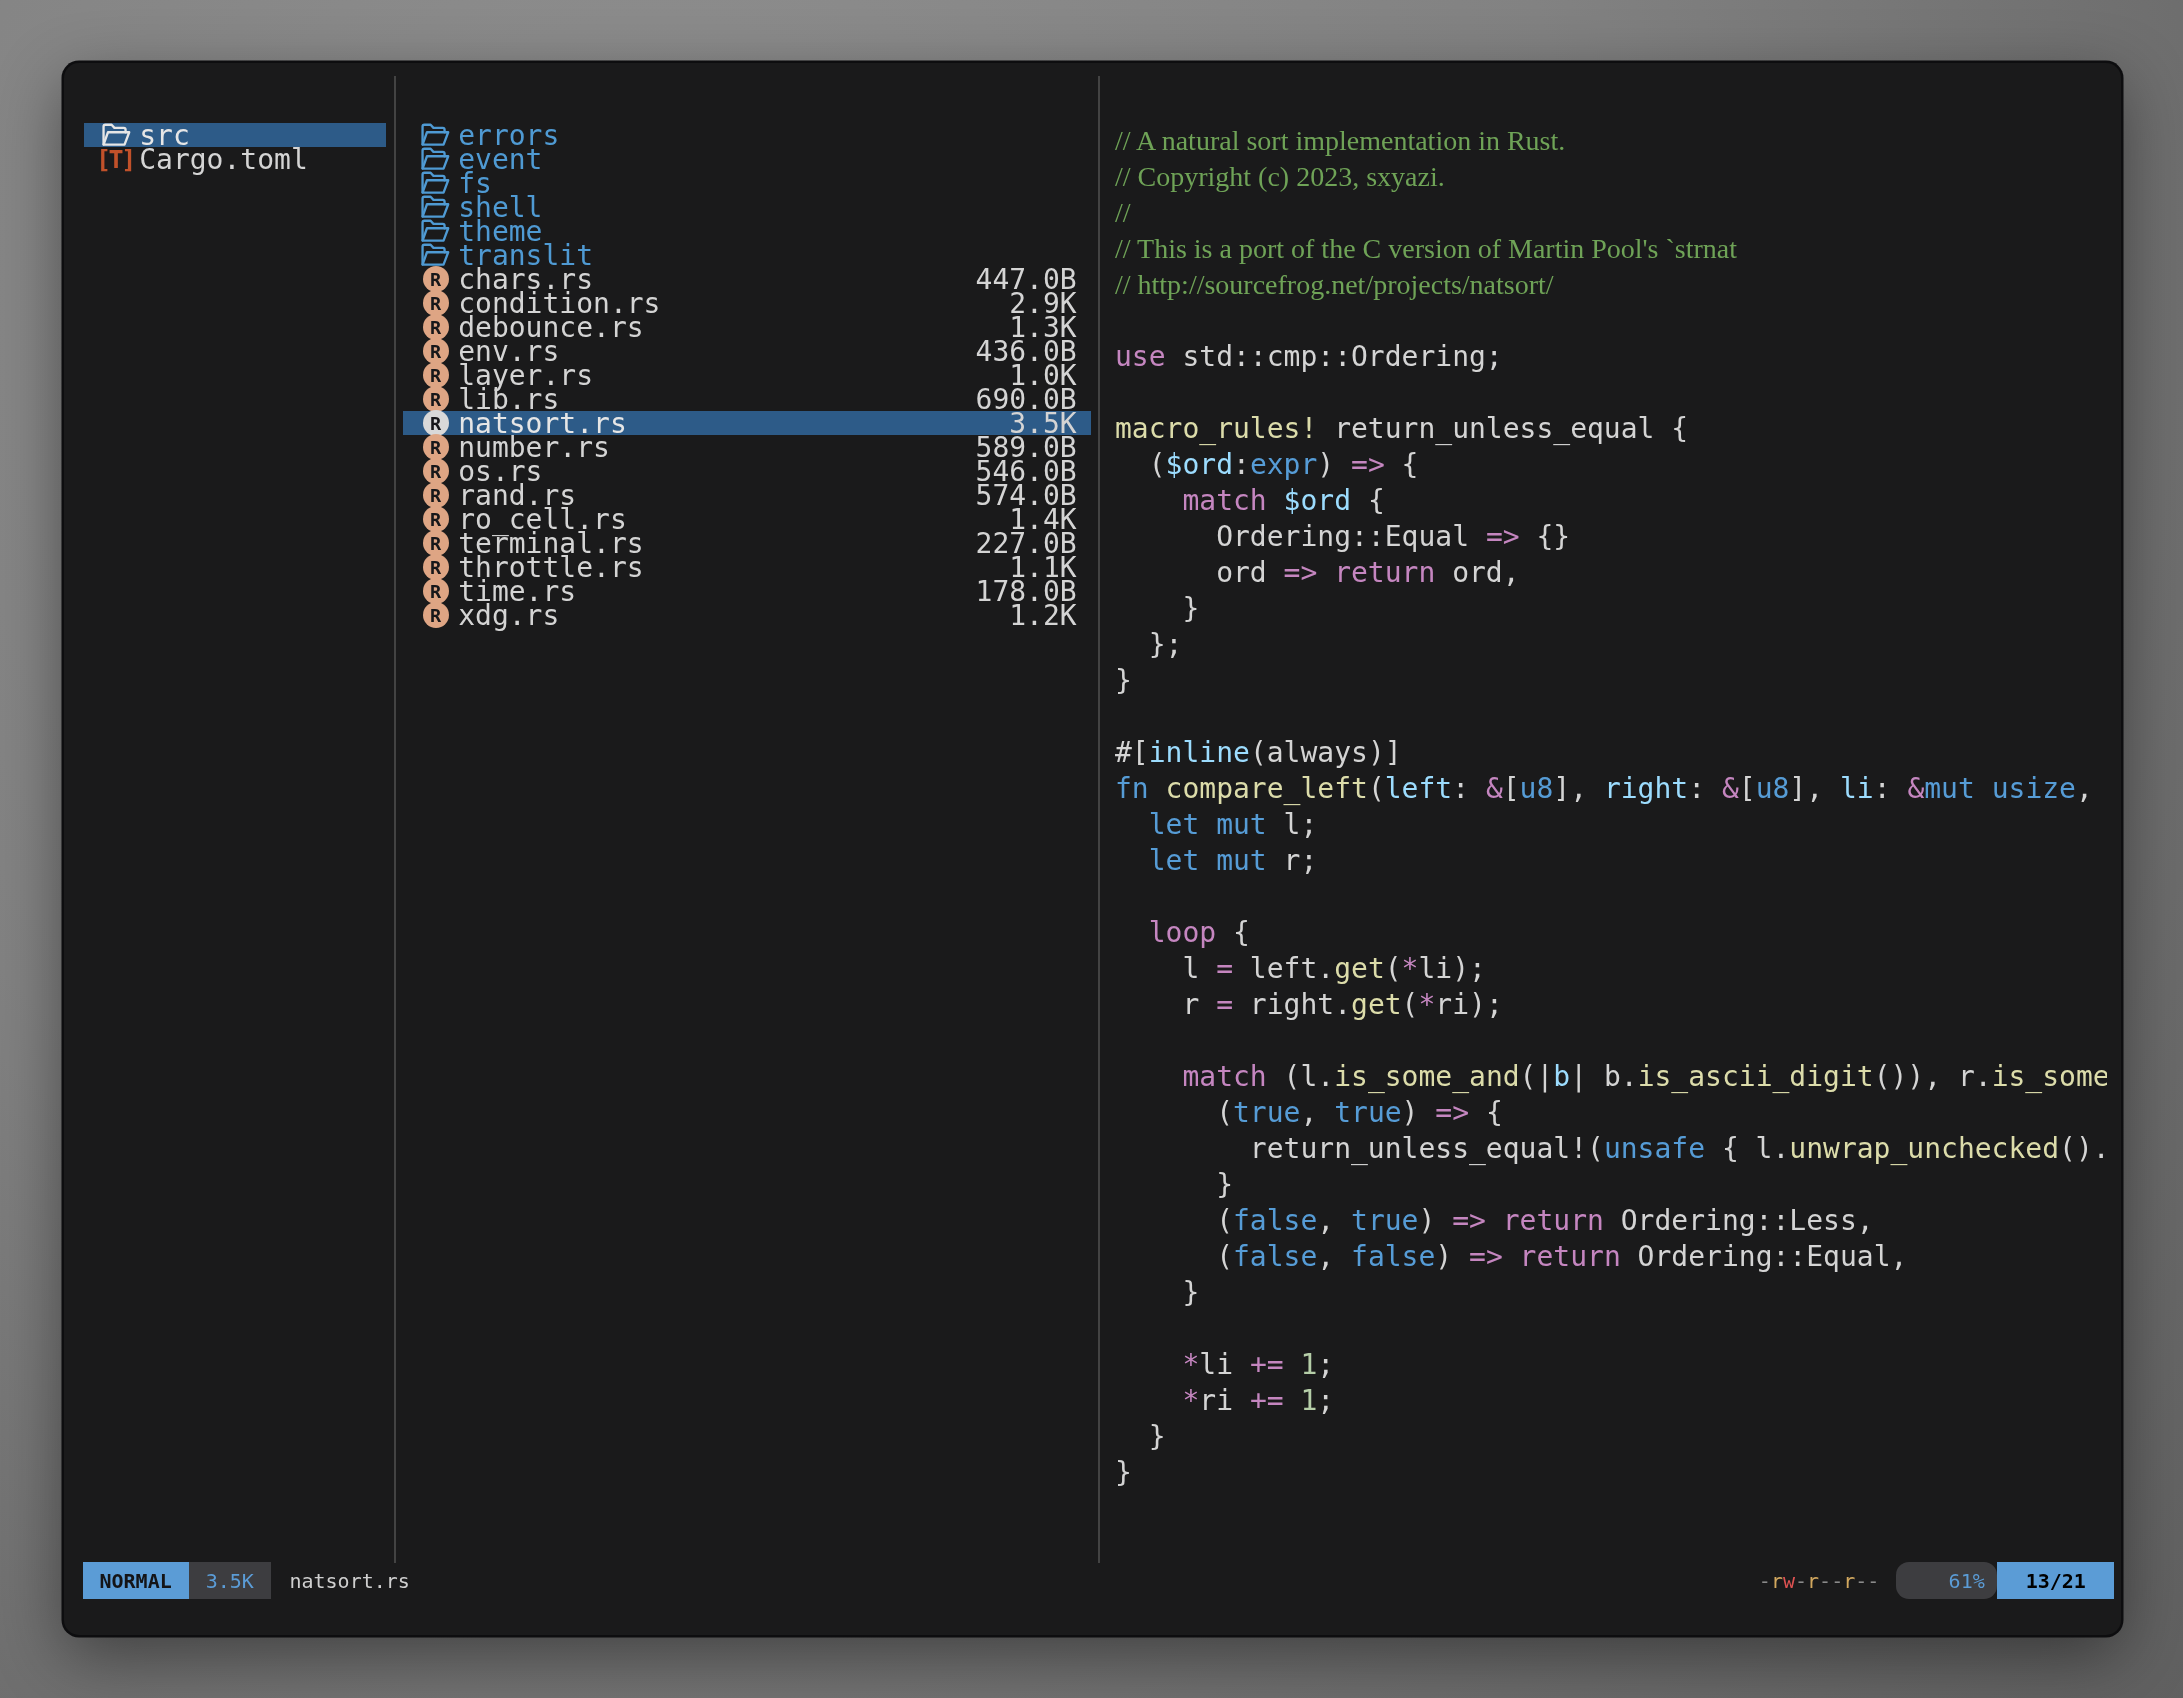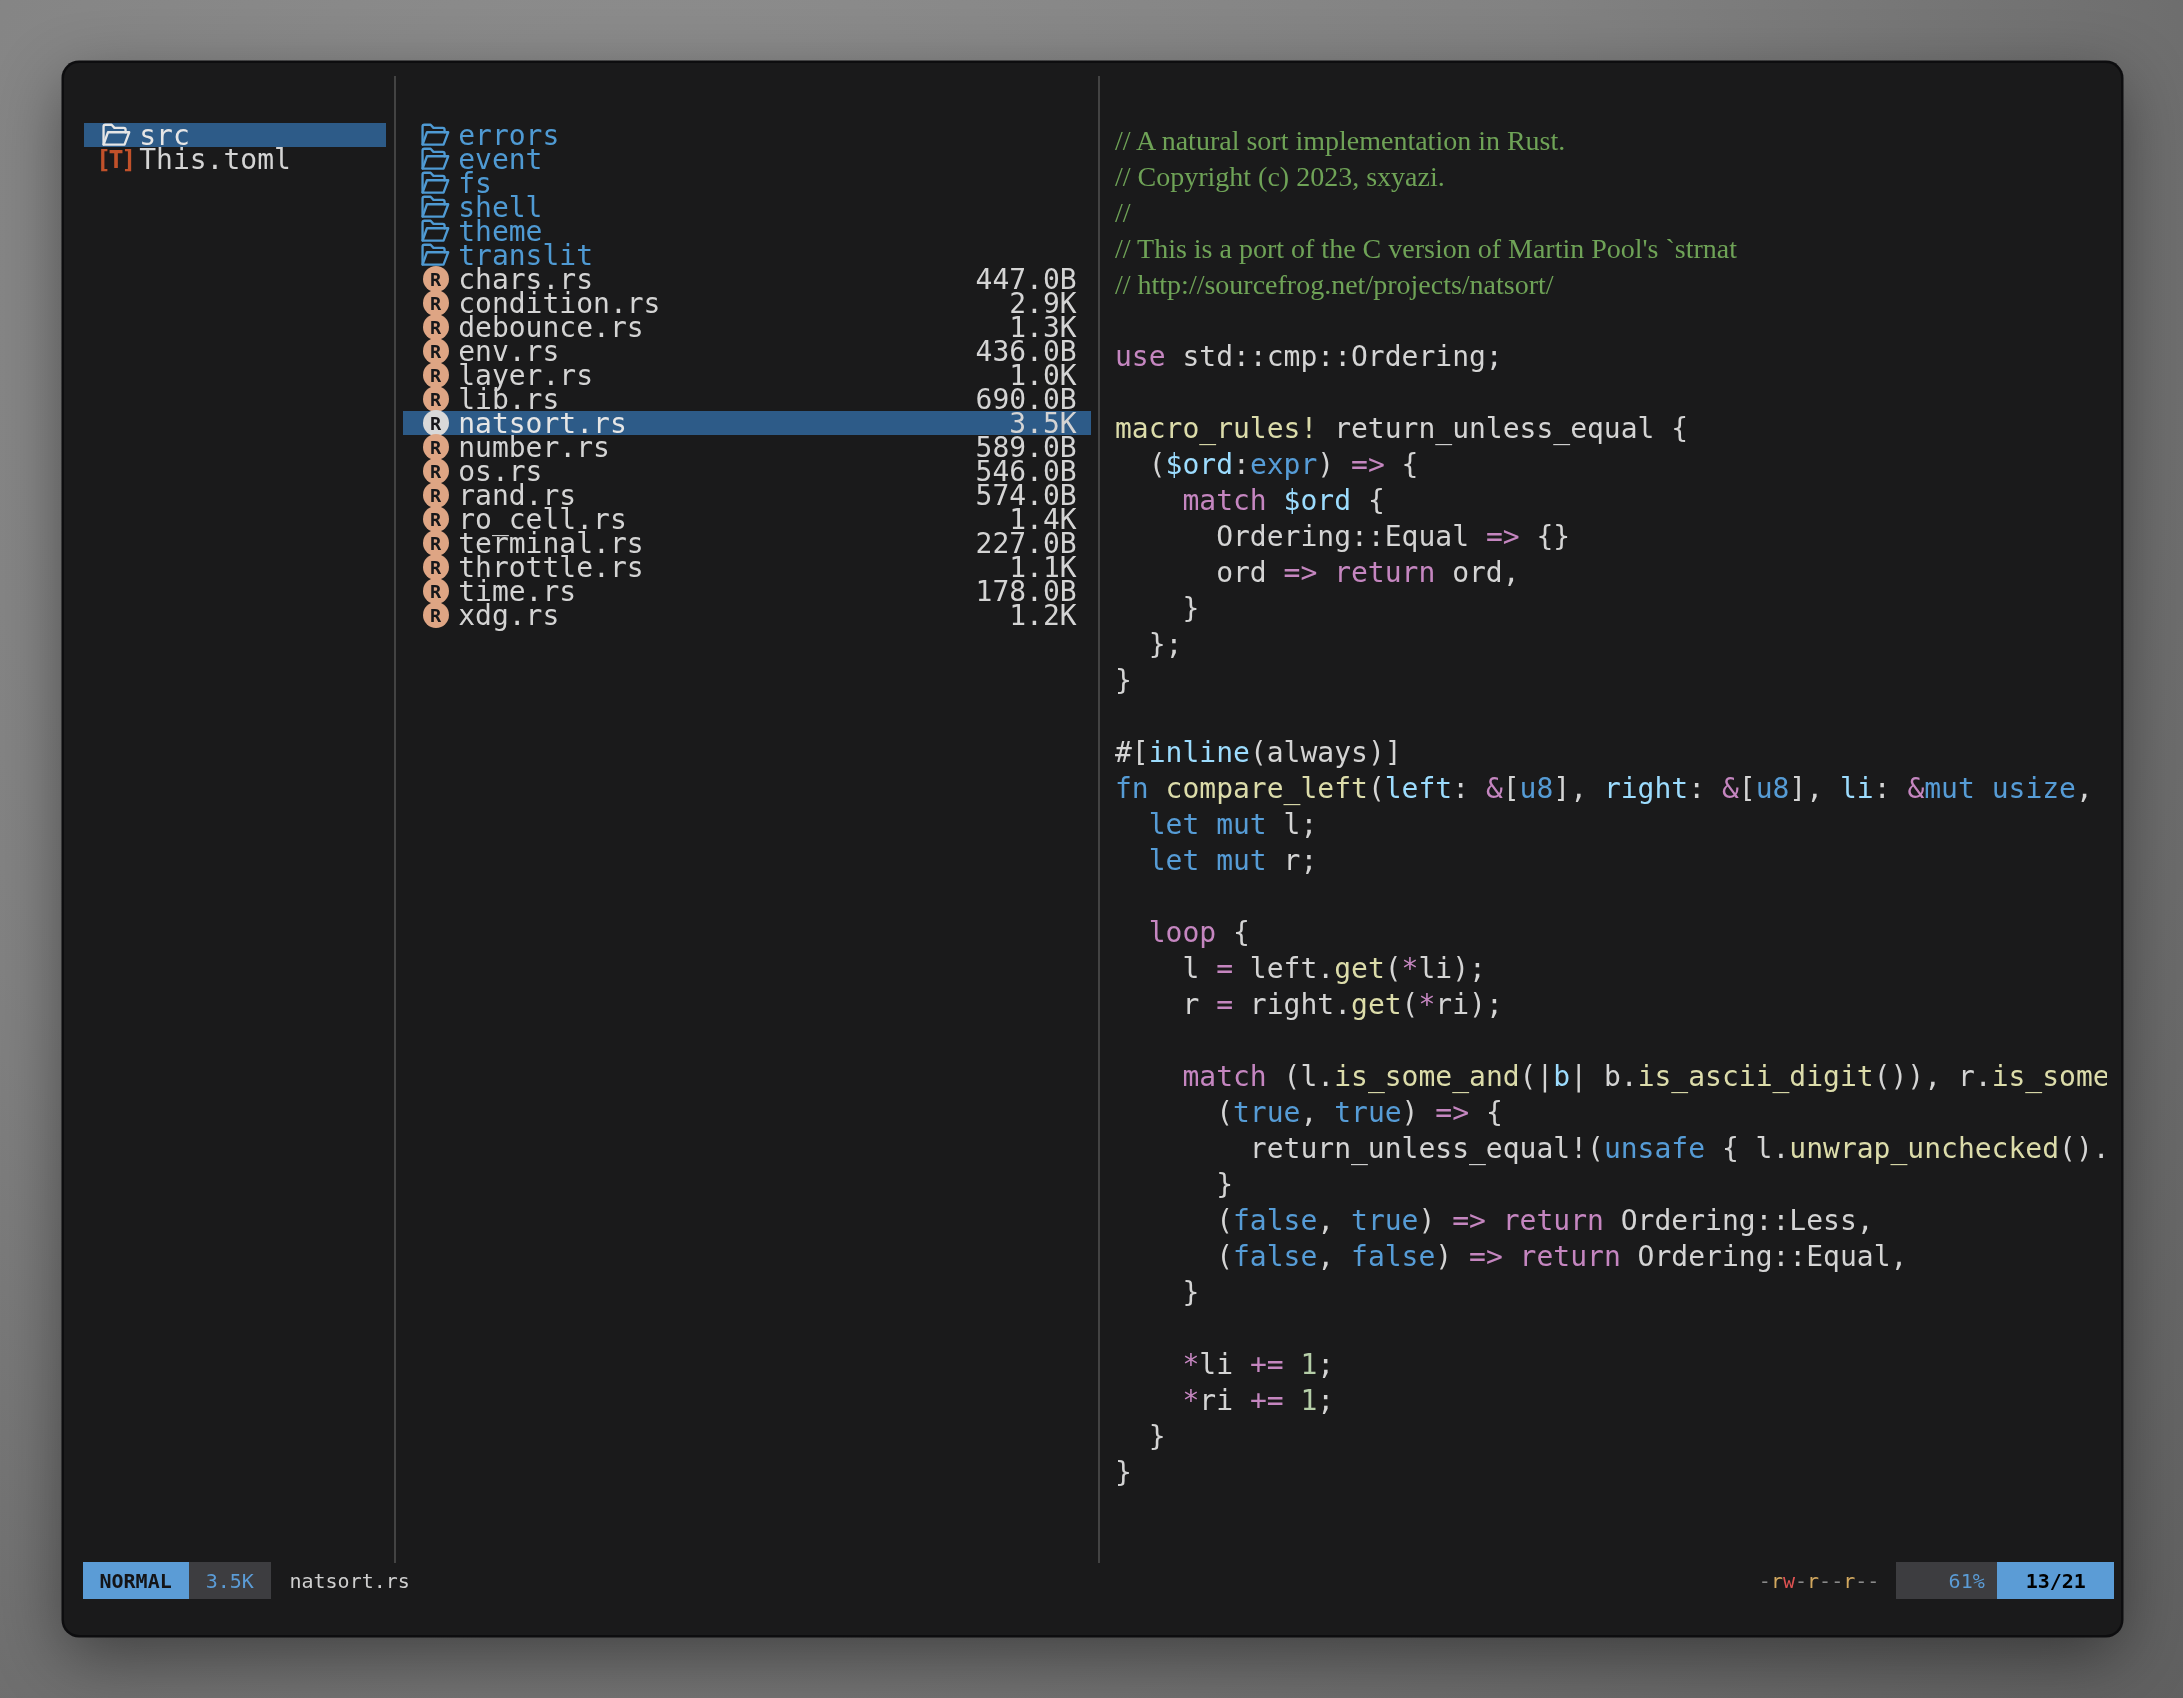--- a/index.html
+++ b/index.html
@@ -61,21 +61,21 @@
   .sb-left{display:flex;align-items:stretch;margin-left:18.5px;}
   .sb-right{display:flex;align-items:stretch;margin-right:6.7px;}
   .badge{display:flex;align-items:center;white-space:pre;}
   .badge-mode{background:var(--badge-blue);color:#141417;font-weight:bold;padding:0 17px;}
   .badge-size{background:#3d3d40;color:var(--badge-blue);padding:0 17px;}
   .sb-file{display:flex;align-items:center;color:#cfcfcf;margin-left:18.5px;white-space:pre;}
   .sb-perms{display:flex;align-items:center;margin-right:17px;white-space:pre;}
   .p-dim{color:var(--perm-dim);}
   .p-read{color:var(--perm-read);}
   .p-write{color:var(--perm-write);}
-  .badge-percent{background:#3d3d40;color:var(--badge-blue);width:101px;justify-content:flex-end;padding-right:12.6px;box-sizing:border-box;}
+  .badge-percent{background:#3d3d40;color:var(--badge-blue);width:101px;justify-content:flex-end;padding-right:12.6px;box-sizing:border-box;border-radius:13px;}
   .badge-pos{background:var(--badge-blue);color:#000000;font-weight:bold;width:117px;justify-content:center;}
 </style>
 </head>
 <body>
 
 <div class="desktop">
   <div class="window">
 
     <div class="pane pane-parent">
         <div class="row is-dir sel">
@@ -84,21 +84,21 @@
               <path d="M1.2 16.5 V2.6 A1.4 1.4 0 0 1 2.6 1.2 H7.4 L9.6 3.6 H16.8 A1.4 1.4 0 0 1 18.2 5 V7"></path>
               <path d="M1.2 16.5 L4.6 7 H21 L17.4 16.5 Z"></path>
             </svg>
           </span>
           <span class="name">src</span>
         </div>
         <div class="row">
           <span class="icon-slot">
             <span class="ticon">[T]</span>
           </span>
-          <span class="name">This.toml</span>
+          <span class="name">Cargo.toml</span>
         </div>
       </div>
     <div class="divider d1"></div>
     <div class="pane pane-current">
         <div class="row is-dir">
           <span class="icon-slot">
             <svg class="fold-svg" viewBox="0 0 22 19" fill="none" stroke="currentColor" stroke-width="1.8" stroke-linejoin="round" stroke-linecap="round">
               <path d="M1.2 16.5 V2.6 A1.4 1.4 0 0 1 2.6 1.2 H7.4 L9.6 3.6 H16.8 A1.4 1.4 0 0 1 18.2 5 V7"></path>
               <path d="M1.2 16.5 L4.6 7 H21 L17.4 16.5 Z"></path>
             </svg>

